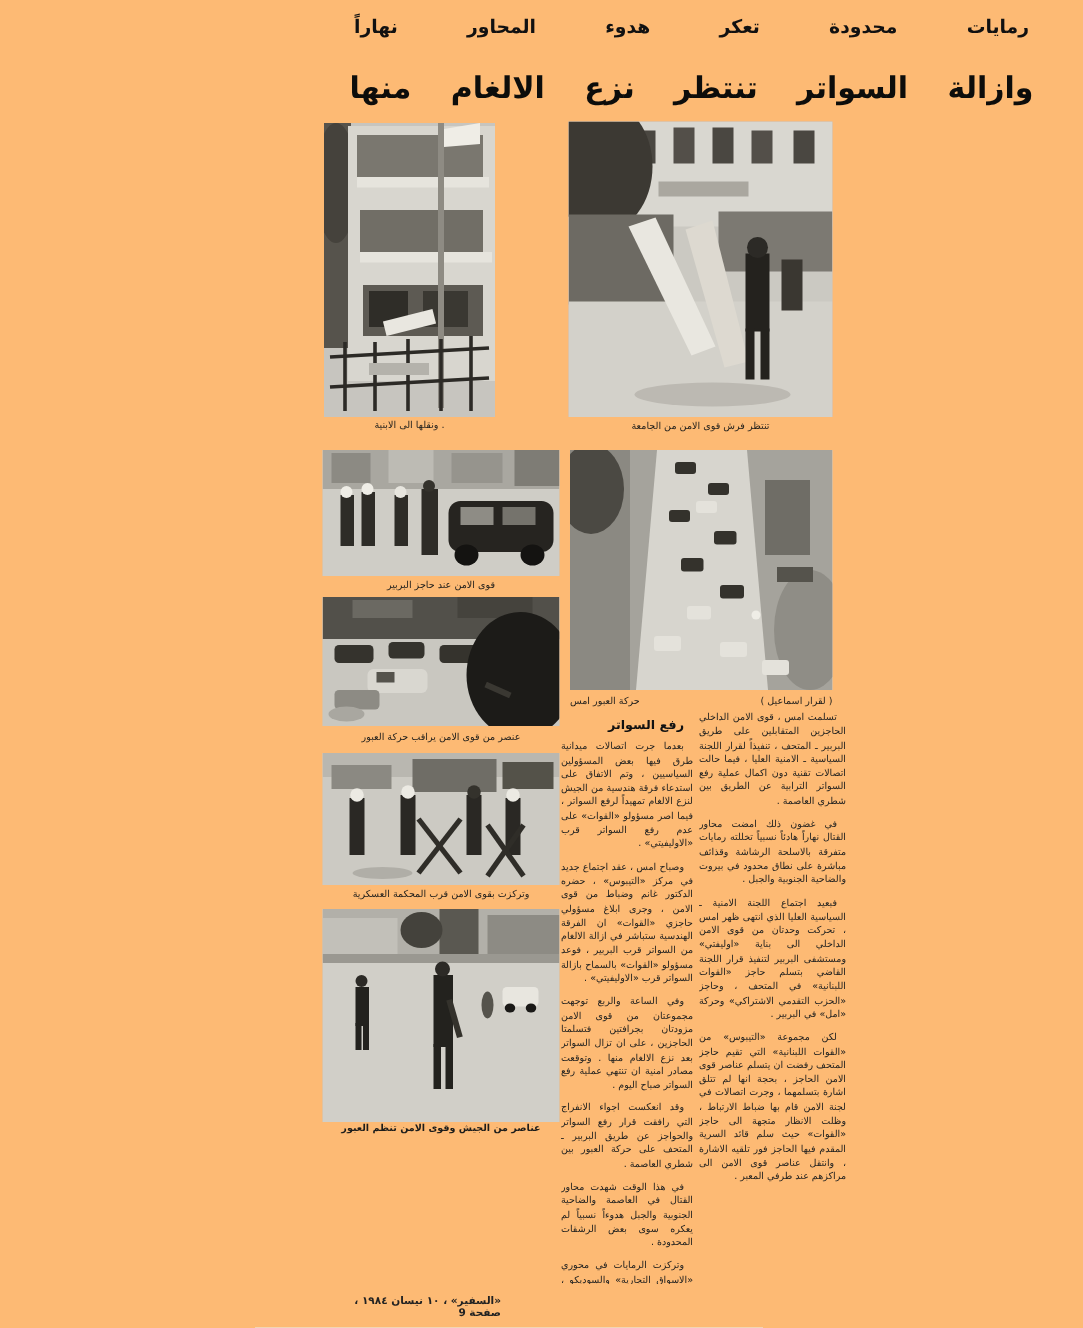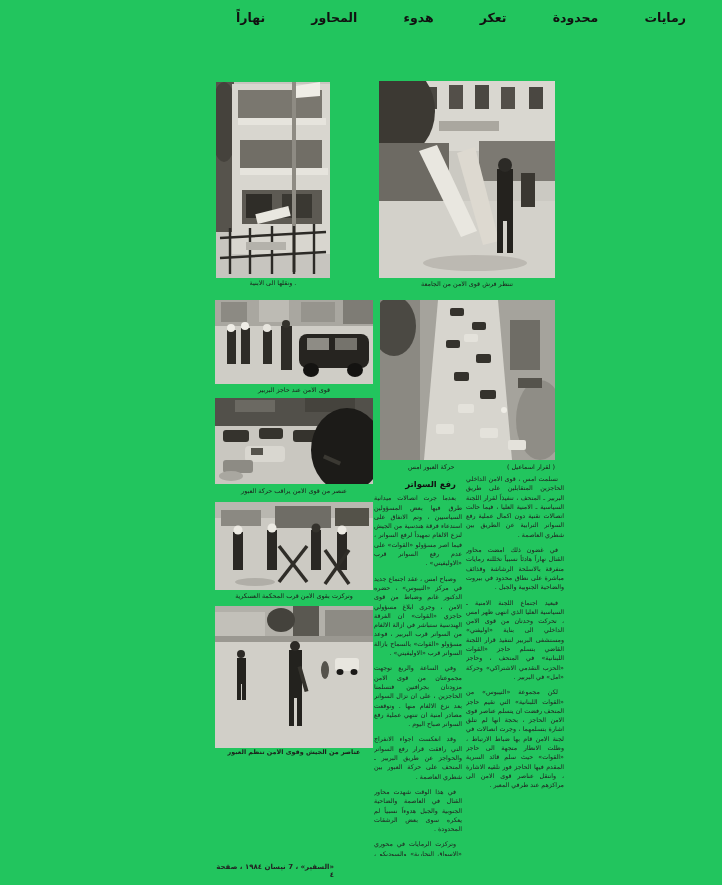--- a/index.html
+++ b/index.html
@@ -1,16 +1,16 @@
 <!DOCTYPE html>
 <html lang="ar" dir="rtl"><head>
 <meta charset="utf-8">
 <style>
   html,body{margin:0;padding:0;background:#e9e9e7;}
-  #page{position:relative;width:722px;height:885px;background:#22c55e;overflow:hidden;
+  #page{position:relative;width:722px;height:885px;background:#fdba74;overflow:hidden;
         font-family:"DejaVu Sans",sans-serif;color:#1a1a18;direction:rtl;}
   .abs{position:absolute;}
   
   #kicker{left:236px;top:10px;width:450px;font-size:12.5px;font-weight:bold;
           text-align:justify;text-align-last:justify;white-space:nowrap;color:#111;}
   .head-big{left:233px;width:456px;font-size:20px;font-weight:bold;color:#0d0d0b;
             text-align:justify;text-align-last:justify;white-space:nowrap;letter-spacing:0.5px;}
   #head1{top:25px;}
   #head2{top:46px;}
   
@@ -23,20 +23,21 @@
   .col p{margin:0 0 6px 0;text-indent:6px;}
   #subhead{font-size:8.5px;font-weight:bold;text-align:right;margin:0 0 4px 0;color:#111;}
   #footer{left:214px;top:863px;width:120px;font-size:7px;font-weight:bold;color:#222;direction:rtl;text-align:right;}
 </style>
 </head>
 <body>
 
 <div id="page">
 
   <div id="kicker" class="abs">رمايات محدودة تعكر هدوء المحاور نهاراً</div>
+  <div id="head2" class="abs head-big">وازالة السواتر تنتظر نزع الالغام منها</div>
 
   <div class="abs photo" style="left:216px;top:82px;width:114px;height:196px;">
     <svg viewBox="0 0 114 196" preserveAspectRatio="none">
       <rect width="114" height="196" fill="#c7c5bf"></rect>
       <rect x="0" y="0" width="18" height="150" fill="#56534c"></rect>
       <ellipse cx="8" cy="40" rx="14" ry="40" fill="#45423c"></ellipse>
       <rect x="16" y="2" width="98" height="170" fill="#d8d6cf"></rect>
       <rect x="22" y="8" width="84" height="30" fill="#7a776f"></rect>
       <rect x="22" y="36" width="88" height="7" fill="#e6e4dd"></rect>
       <rect x="24" y="58" width="82" height="30" fill="#716e66"></rect>
@@ -157,21 +158,21 @@
         <rect x="100" y="128" width="18" height="10" rx="2"></rect>
         <rect x="128" y="140" width="18" height="10" rx="2"></rect>
       </g>
       <rect x="130" y="20" width="30" height="50" fill="#6f6d66"></rect>
       <rect x="138" y="78" width="24" height="10" fill="#55534c"></rect>
       <circle cx="124" cy="110" r="3" fill="#efede6"></circle>
     </svg>
   </div>
   <div class="abs cap-row" style="left:380px;top:463px;width:175px;">
     <span>( لقرار اسماعيل )</span>
-    <span style="margin-left:28px;">حركة العبور امس</span>
+    <span style="">حركة العبور امس</span>
   </div>
 
   <div class="abs photo" style="left:215px;top:502px;width:158px;height:88px;">
     <svg viewBox="0 0 158 88" preserveAspectRatio="none">
       <rect width="158" height="88" fill="#cccac3"></rect>
       <rect x="0" y="0" width="158" height="16" fill="#b9b7b0"></rect>
       <rect x="60" y="4" width="56" height="22" fill="#6f6d66"></rect>
       <rect x="120" y="6" width="34" height="18" fill="#545249"></rect>
       <rect x="6" y="8" width="40" height="16" fill="#8b8982"></rect>
       <g fill="#2a2824">
@@ -234,15 +235,15 @@
     <p id="subhead">رفع السواتر</p>
     <p>بعدما جرت اتصالات ميدانية طرق فيها بعض المسؤولين السياسيين ، وتم الاتفاق على استدعاء فرقة هندسية من الجيش لنزع الالغام تمهيداً لرفع السواتر ، فيما اصر مسؤولو «القوات» على عدم رفع السواتر قرب «الاوليفيتي» .</p>
     <p>وصباح امس ، عقد اجتماع جديد في مركز «التيبوس» ، حضره الدكتور غانم وضباط من قوى الامن ، وجرى ابلاغ مسؤولي حاجزي «القوات» ان الفرقة الهندسية ستباشر في ازالة الالغام من السواتر قرب البربير ، فوعد مسؤولو «القوات» بالسماح بازالة السواتر قرب «الاوليفيتي» .</p>
     <p>وفي الساعة والربع توجهت مجموعتان من قوى الامن مزودتان بجرافتين فتسلمتا الحاجزين ، على ان تزال السواتر بعد نزع الالغام منها . وتوقعت مصادر امنية ان تنتهي عملية رفع السواتر صباح اليوم .</p>
     <p>وقد انعكست اجواء الانفراج التي رافقت قرار رفع السواتر والحواجز عن طريق البربير ـ المتحف على حركة العبور بين شطري العاصمة .</p>
     <p>في هذا الوقت شهدت محاور القتال في العاصمة والضاحية الجنوبية والجبل هدوءاً نسبياً لم يعكره سوى بعض الرشقات المحدودة .</p>
     <p>وتركزت الرمايات في محوري «الاسواق التجارية» والسوديكو ، «البرجاوي ـ البريمو» . وسمع في الحادية عشرة والنصف قبل الظهر دوي انفجار قذائف صاروخية في محور الفندقيات ، فيما كانت رمايات متقطعة تدور على محاور «بيارات الليمون ـ سعد ـ الشحرورية ـ الحمصي ـ البيجي» ووزارة المالية حيث سمع صوت انفجار قذيفة «ب ـ ٧» .</p>
 
   </div>
 
-  <div id="footer" class="abs">«السفير» ، 7 نيسان ١٩٨٤ ، صفحة ٤</div>
+  <div id="footer" class="abs">«السفير» ، ١٠ نيسان ١٩٨٤ ، صفحة 9</div>
 
 </div>
 
 </body></html>

